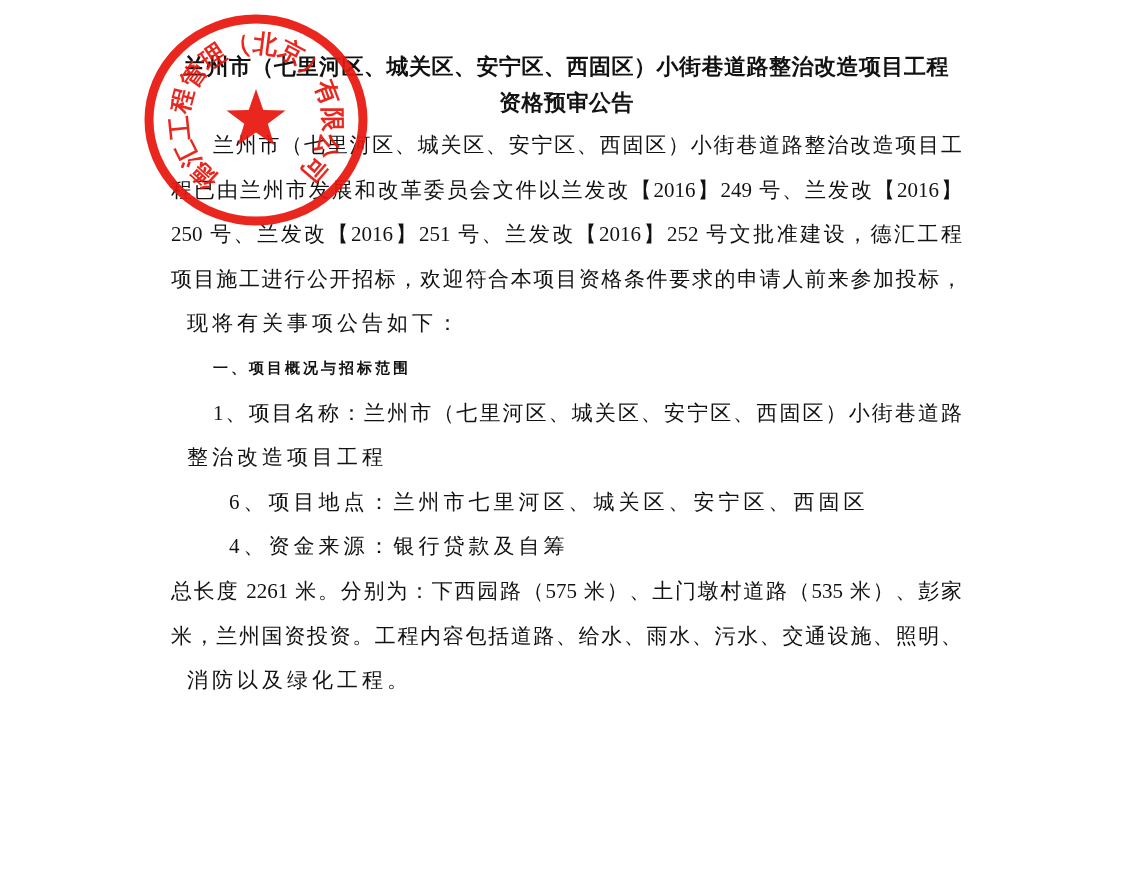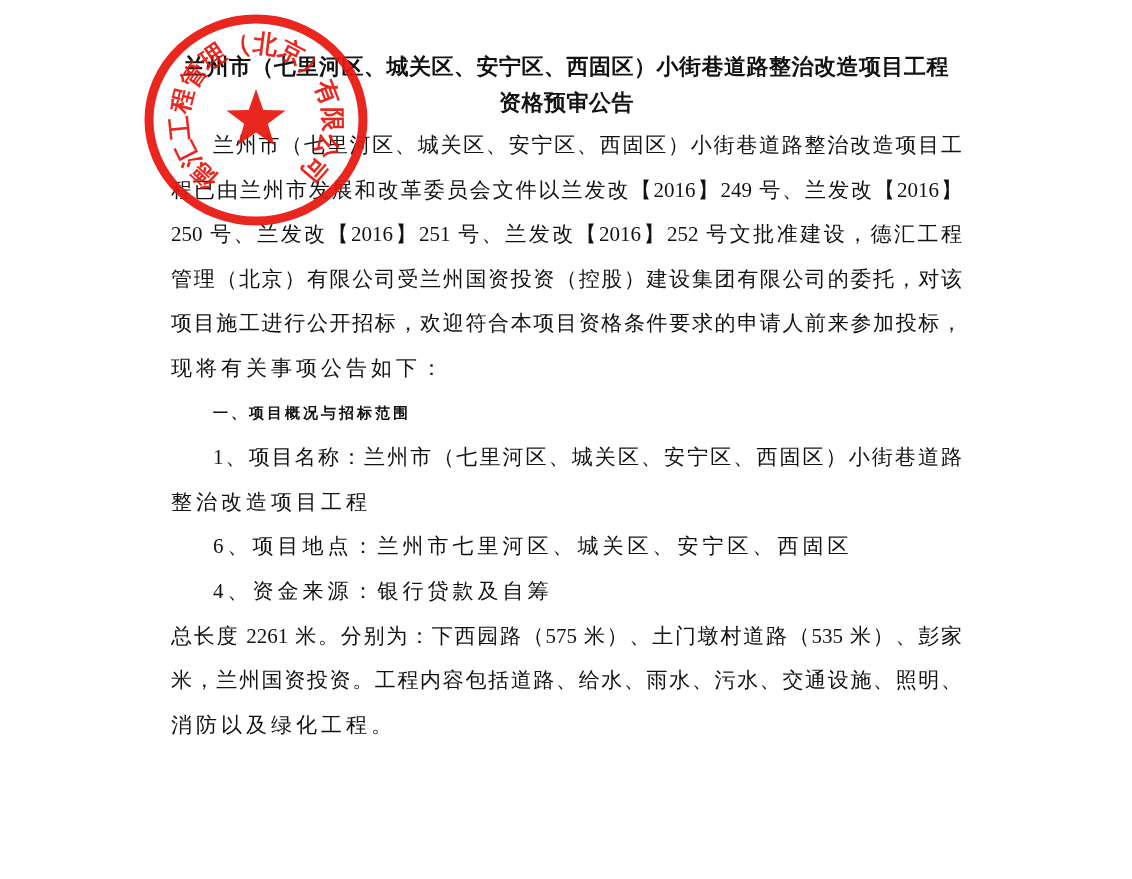--- a/index.html
+++ b/index.html
@@ -47,20 +47,21 @@
     white-space:nowrap;
   }
   .line.fill{
     text-align:justify;
     text-align-last:justify;
     white-space:normal;
     overflow:hidden;
   }
   .line.loose{
     letter-spacing:4px;
+    margin-left:16px;
   }
   .line.indent{
     text-indent:42px;
   }
   .line.heading{
     font-family:"Liberation Sans","DejaVu Sans",sans-serif;
     font-weight:bold;
     font-size:15px;
     letter-spacing:3px;
   }
@@ -85,21 +86,20 @@
 
   <div class="text-column">
     <div class="title-block">
       <div class="title-line">兰州市（七里河区、城关区、安宁区、西固区）小街巷道路整治改造项目工程</div>
       <div class="title-line">资格预审公告</div>
     </div>
     <div class="body-block">
         <div class="line indent fill">兰州市（七里河区、城关区、安宁区、西固区）小街巷道路整治改造项目工</div>
         <div class="line fill">程已由兰州市发展和改革委员会文件以兰发改【2016】249 号、兰发改【2016】</div>
         <div class="line fill">250 号、兰发改【2016】251 号、兰发改【2016】252 号文批准建设，德汇工程</div>
-        <div class="line fill">管理（北京）有限公司受兰州国资投资（控股）建设集团有限公司的委托，对该</div>
         <div class="line fill">项目施工进行公开招标，欢迎符合本项目资格条件要求的申请人前来参加投标，</div>
         <div class="line loose">现将有关事项公告如下：</div>
         <div class="line heading indent">一、项目概况与招标范围</div>
         <div class="line indent fill">1、项目名称：兰州市（七里河区、城关区、安宁区、西固区）小街巷道路</div>
         <div class="line loose">整治改造项目工程</div>
         <div class="line indent loose">6、项目地点：兰州市七里河区、城关区、安宁区、西固区</div>
         <div class="line indent loose">4、资金来源：银行贷款及自筹</div>
         <div class="line fill">总长度 2261 米。分别为：下西园路（575 米）、土门墩村道路（535 米）、彭家</div>
         <div class="line fill">米，兰州国资投资。工程内容包括道路、给水、雨水、污水、交通设施、照明、</div>
         <div class="line loose">消防以及绿化工程。</div>

